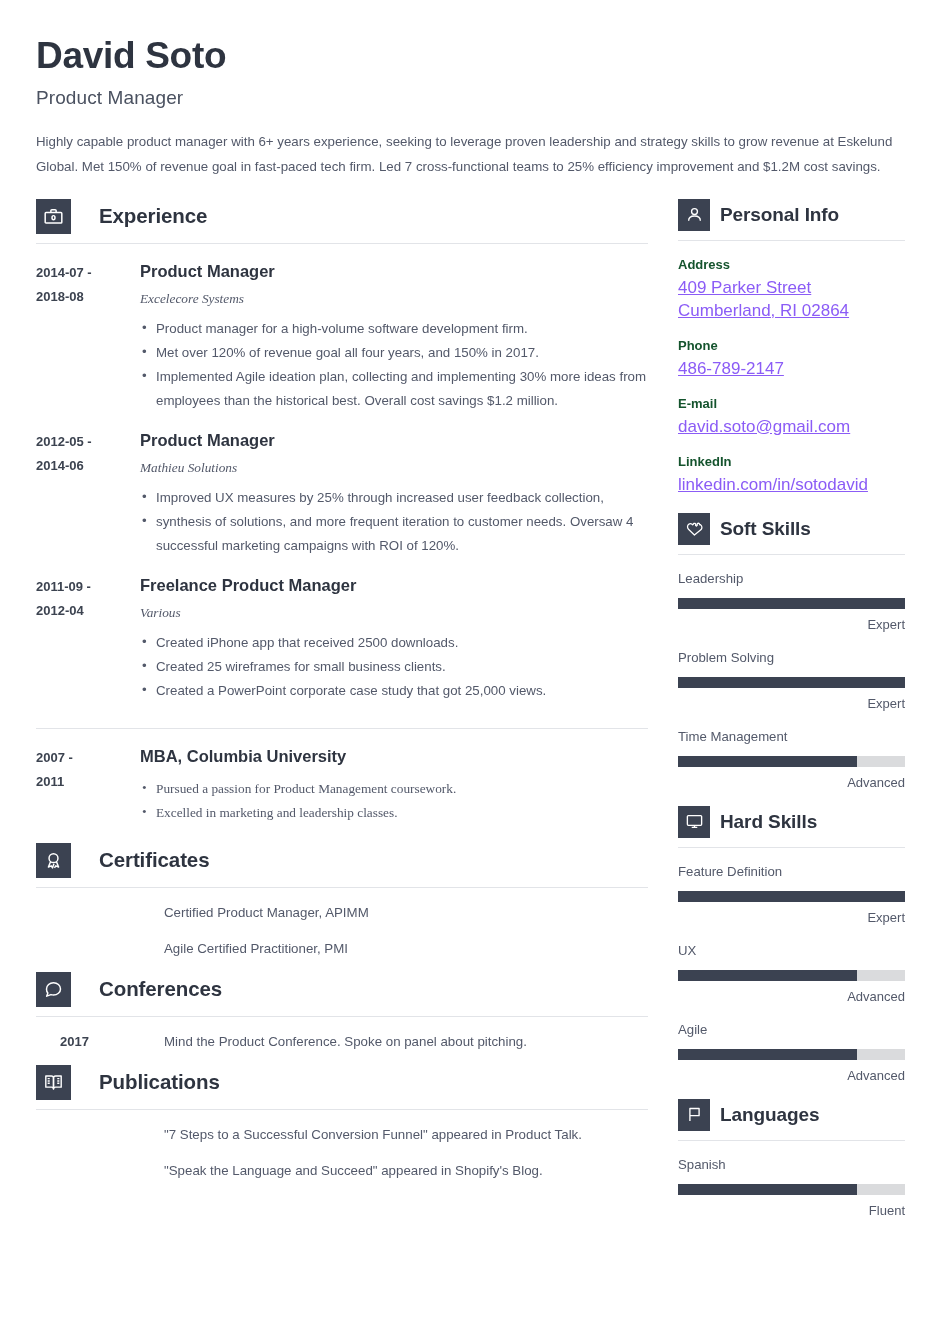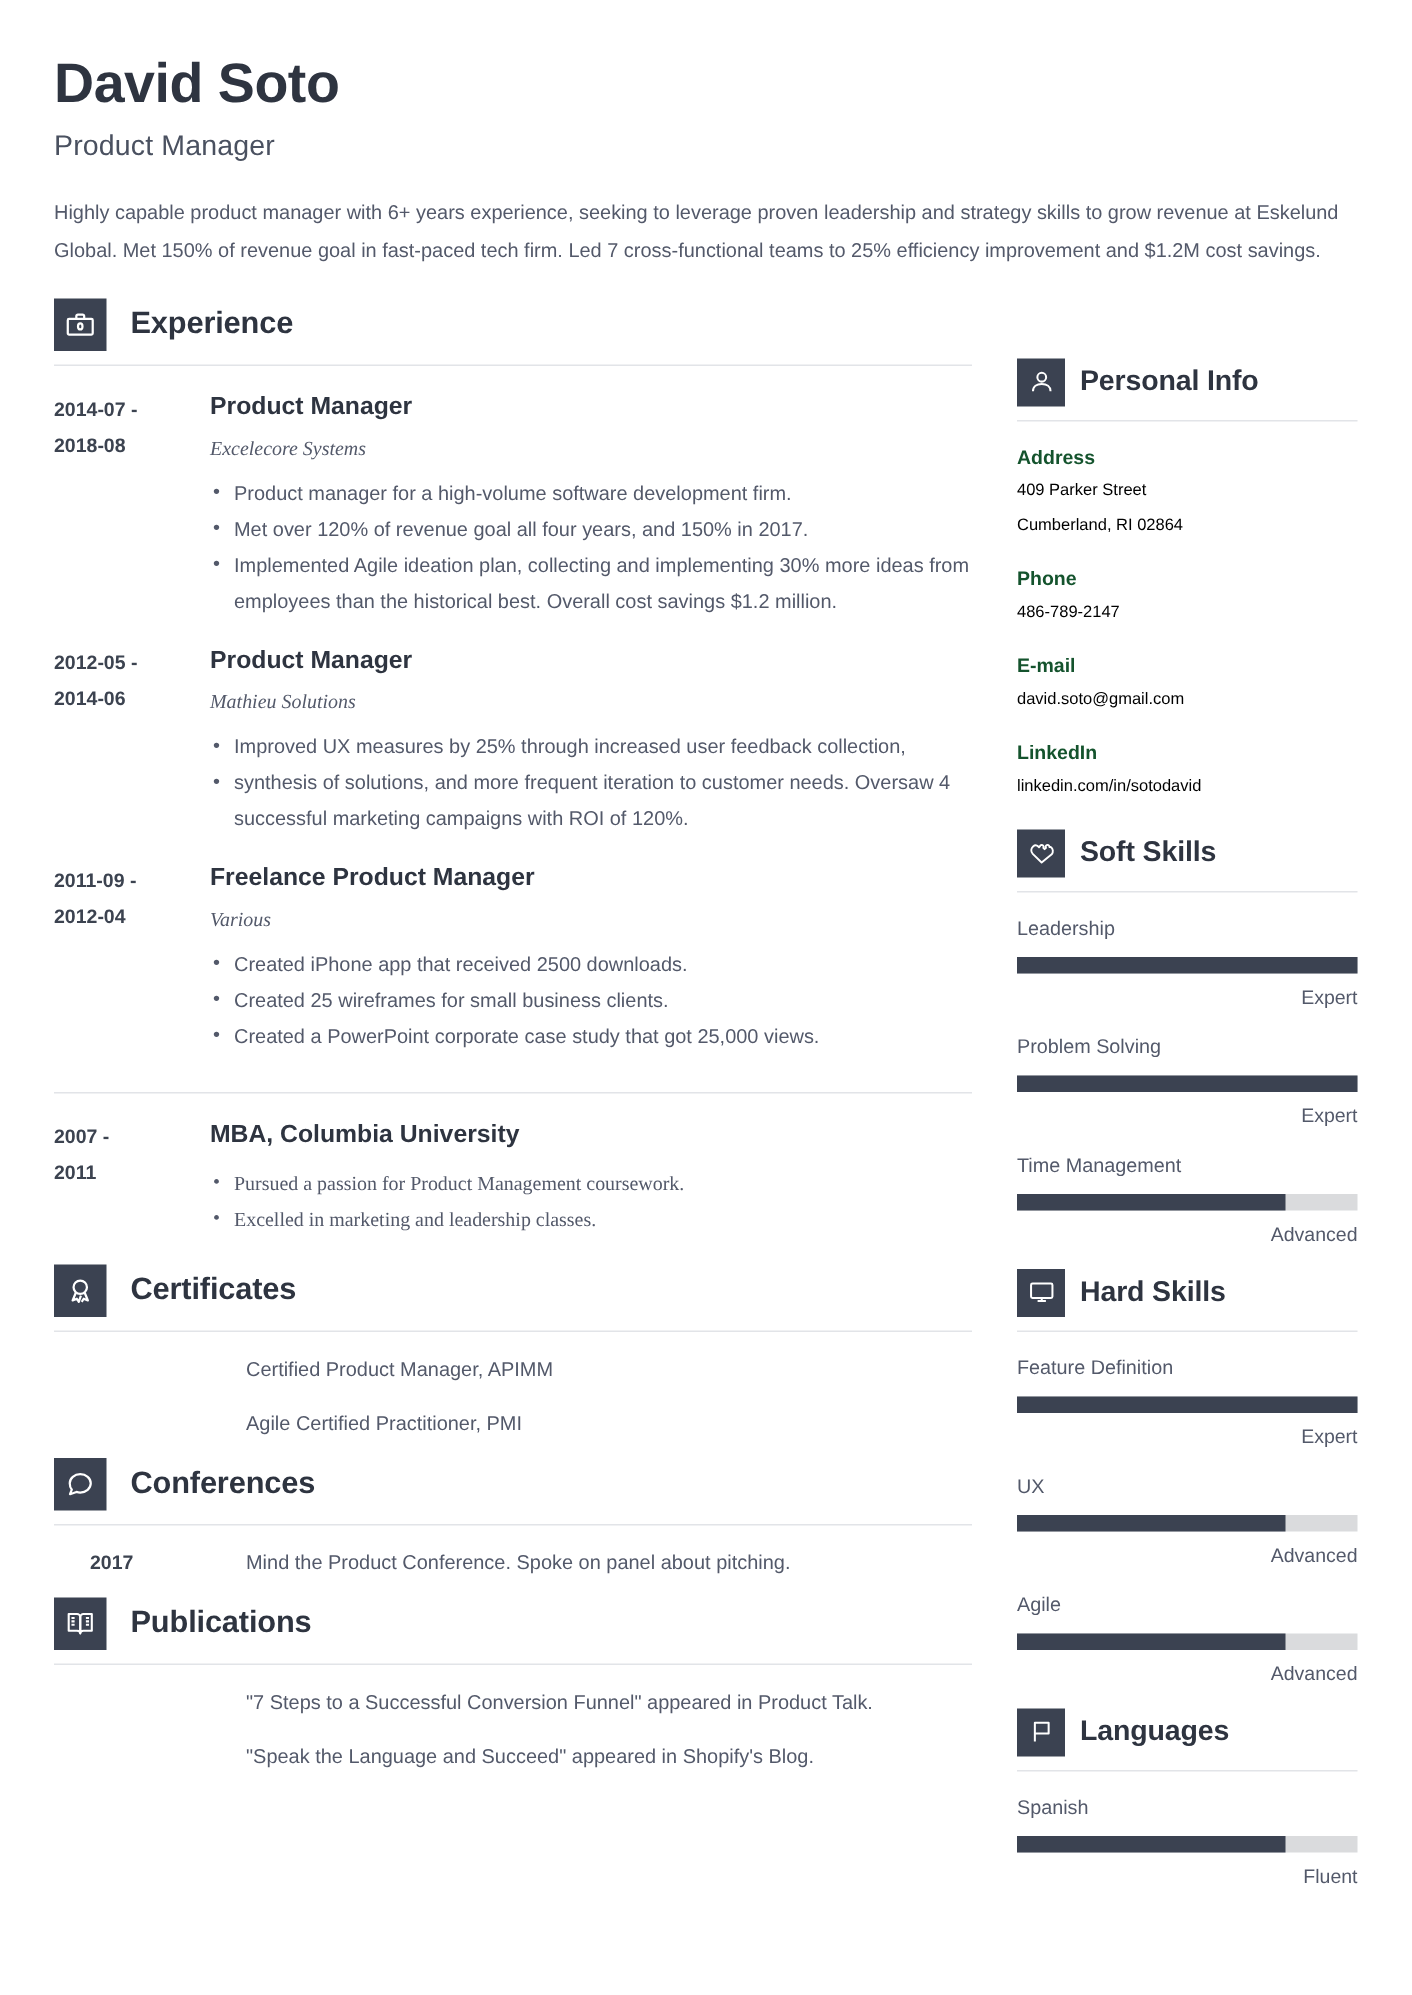--- a/index.html
+++ b/index.html
@@ -45,28 +45,28 @@
   }
 
   
   .columns {
     display: flex;
     margin-top: 20px;
     align-items: flex-start;
   }
   .col-left { width: 612px; flex: 0 0 612px; }
   .col-gap  { width: 30px; flex: 0 0 30px; }
-  .col-right{ width: 227px; flex: 0 0 227px; margin-top: 40px; }
+  .col-right{ width: 227px; flex: 0 0 227px; }
 
   
   .section { margin-bottom: 0; }
   .sec-head {
     display: flex;
     align-items: center;
-    gap: 16px;
+    gap: 28px;
     padding-bottom: 2px;
   }
   .sec-icon {
     width: 35px; height: 35px;
     background: #3b4251;
     display: flex; align-items: center; justify-content: center;
     flex: 0 0 35px;
   }
   .sec-icon svg { display: block; }
   .sec-title {
@@ -142,21 +142,21 @@
   .sec-spacer-lg { height: 18px; }
   .sec-spacer-sm { height: 12px; }
 
   
   .pi-block { margin-top: 13px; }
   .pi-label {
     font-size: 13px; font-weight: bold; color: #14532d;
     line-height: 22px;
   }
   .pi-value {
-    font-size: 11px; color: #000000; line-height: 23px;
+    font-size: 17px; color: #8b5cf6; line-height: 23px; text-decoration: underline;
   }
 
   
   .skill { margin-top: 14px; }
   .skill-name {
     font-size: 13.2px; color: #53596a; line-height: 20px;
   }
   .skill-track {
     position: relative;
     height: 11px;

